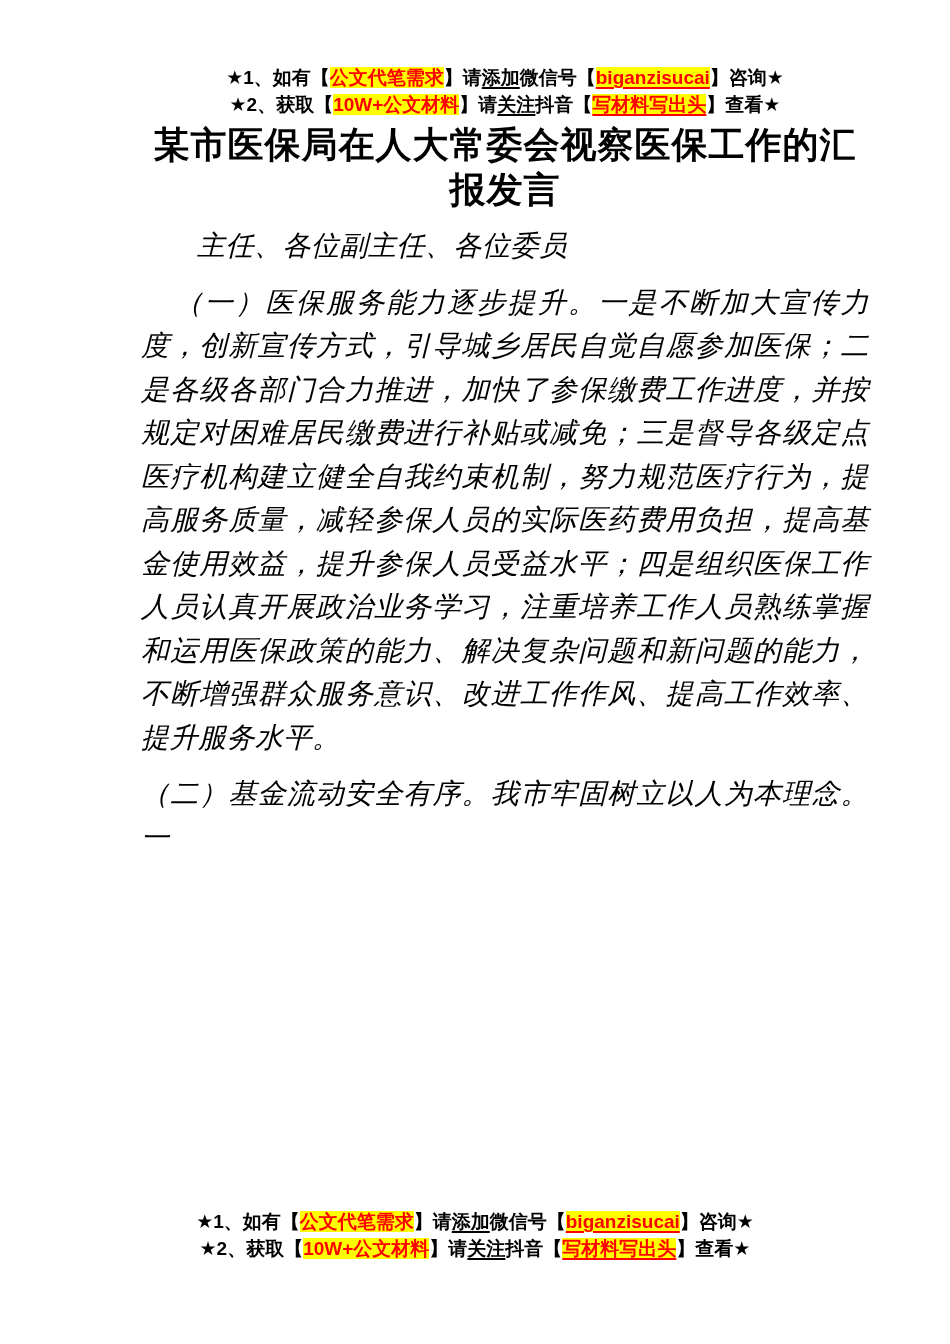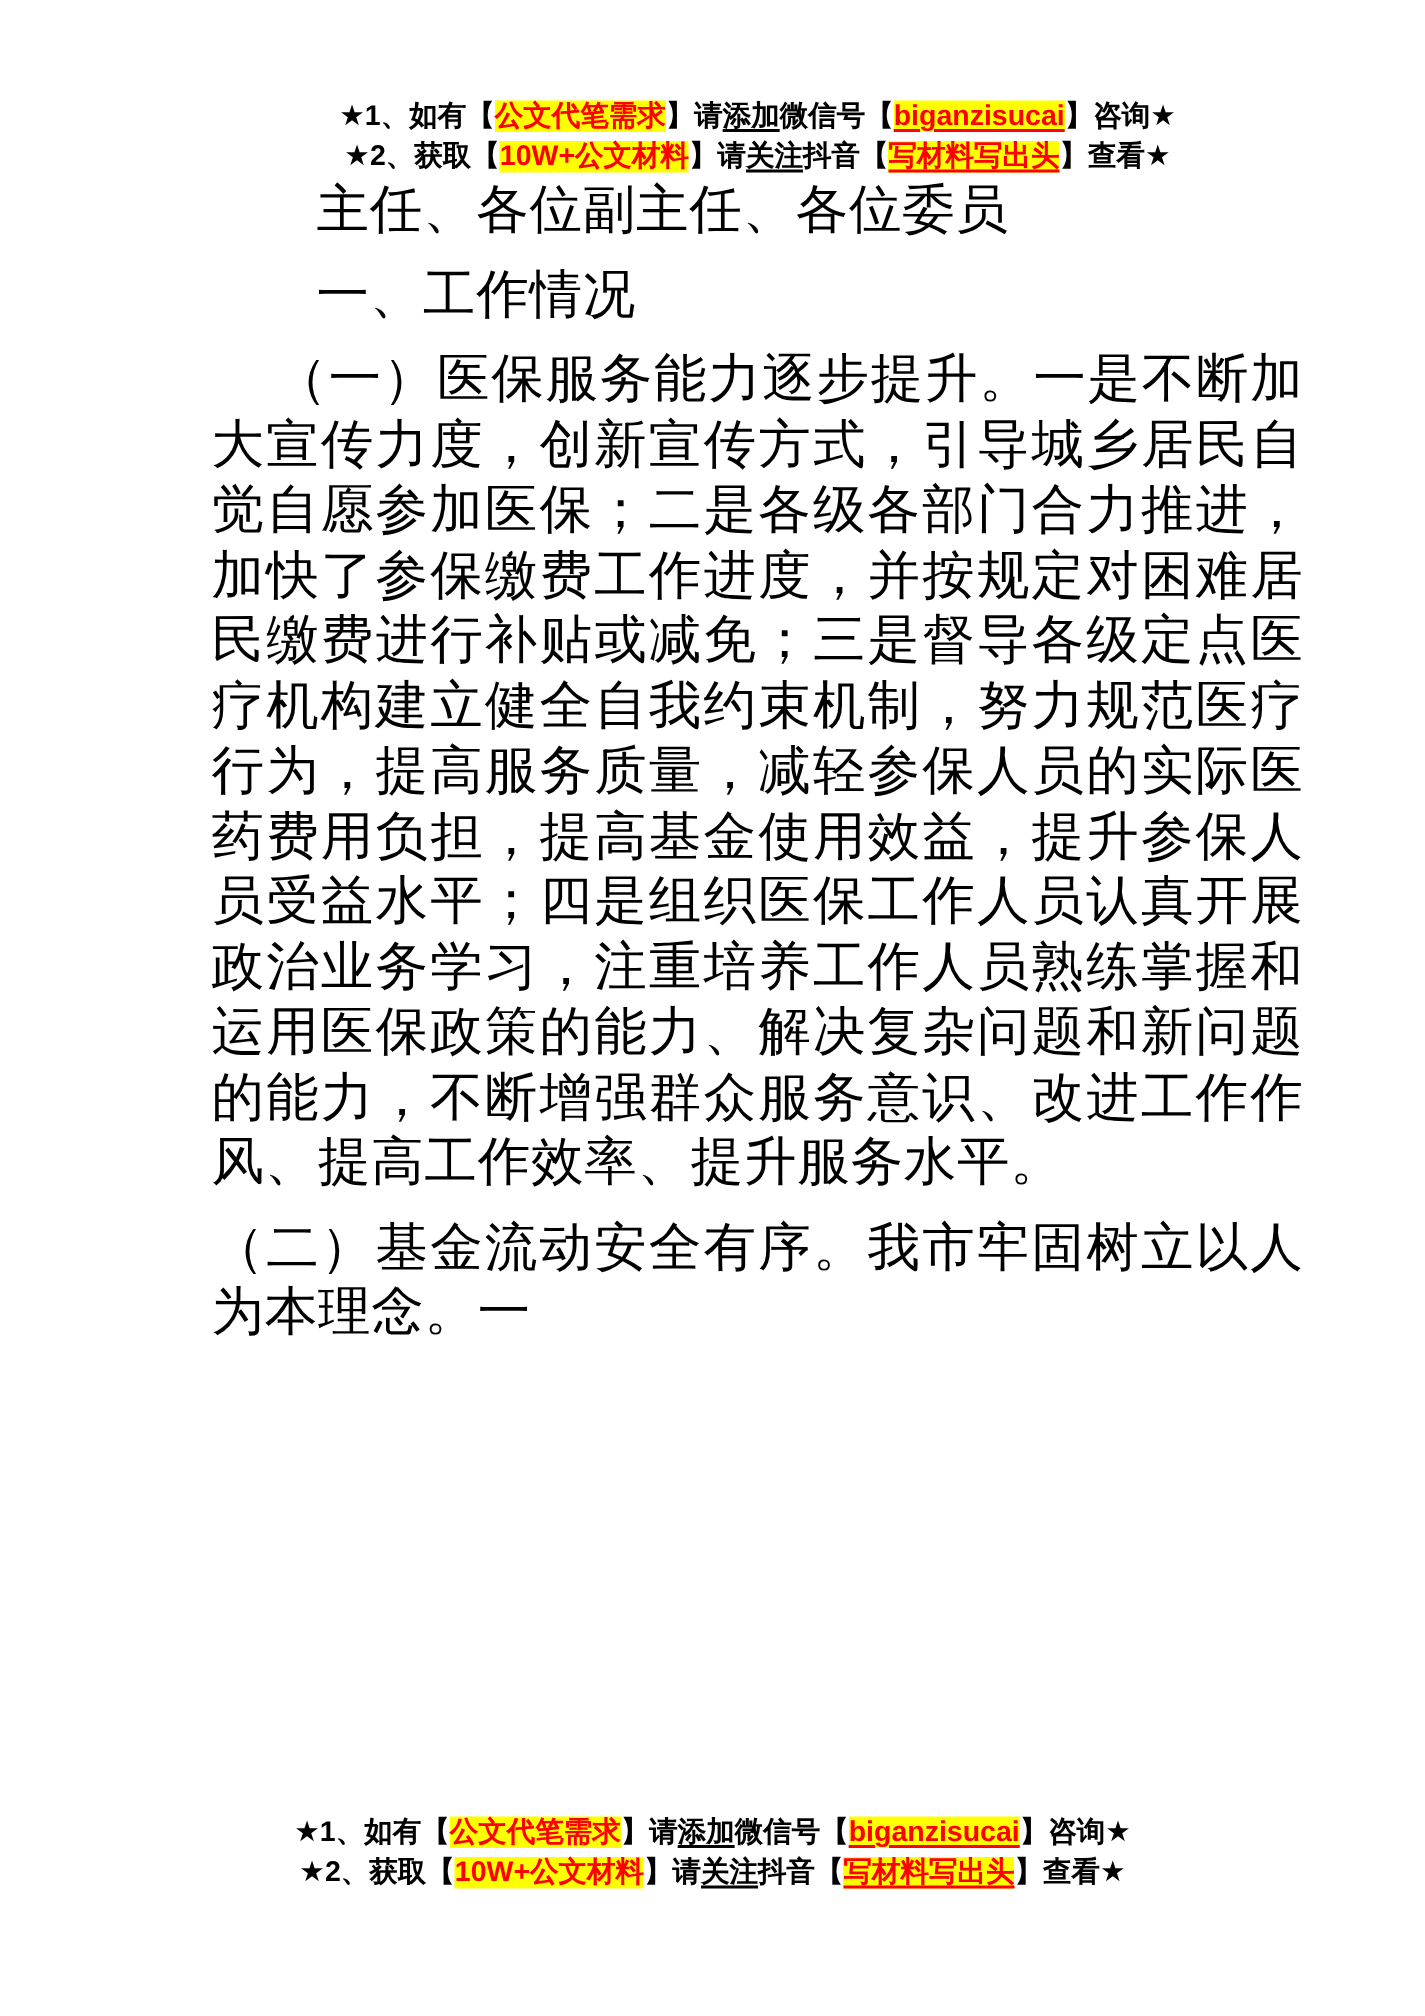--- a/index.html
+++ b/index.html
@@ -57,48 +57,49 @@
     margin: 4px 0 12px 0;
     font-size: 36px;
     line-height: 45px;
     font-weight: 700;
     text-align: center;
     letter-spacing: 1px;
   }
   
   .doc-body p {
     margin: 0 0 13px 0;
-    font-size: 35px;
+    font-size: 28px;
     line-height: 43.5px;
     text-align: justify;
     letter-spacing: 0.5px;
     font-weight: 400;
+    font-style: italic;
   }
   .indent-2 { text-indent: 2em; }
   .indent-1 { text-indent: 1.2em; }
   .indent-0 { text-indent: 0; }
 </style>
 </head>
 <body>
 
 <div class="page">
 
   <div class="promo">
     <div>
       <span class="seg">★1、如有【</span><span class="seg hl">公文代笔需求</span><span class="seg">】请</span><span class="seg u">添加</span><span class="seg">微信号【</span><span class="seg ru">biganzisucai</span><span class="seg">】咨询★</span>
     </div>
     <div>
       <span class="seg">★2、获取【</span><span class="seg hl">10W+公文材料</span><span class="seg">】请</span><span class="seg u">关注</span><span class="seg">抖音【</span><span class="seg ru">写材料写出头</span><span class="seg">】查看★</span>
     </div>
   </div>
 
+  <h1 class="doc-title">某市医保局在人大常委会视察医保工作的汇报发言</h1>
 
   <div class="doc-body">
     <p class="indent-2">主任、各位副主任、各位委员</p>
-    <p class="indent-2">一、工作情况</p>
     <p class="indent-1">（一）医保服务能力逐步提升。一是不断加大宣传力度，创新宣传方式，引导城乡居民自觉自愿参加医保；二是各级各部门合力推进，加快了参保缴费工作进度，并按规定对困难居民缴费进行补贴或减免；三是督导各级定点医疗机构建立健全自我约束机制，努力规范医疗行为，提高服务质量，减轻参保人员的实际医药费用负担，提高基金使用效益，提升参保人员受益水平；四是组织医保工作人员认真开展政治业务学习，注重培养工作人员熟练掌握和运用医保政策的能力、解决复杂问题和新问题的能力，不断增强群众服务意识、改进工作作风、提高工作效率、提升服务水平。</p>
     <p class="indent-0">（二）基金流动安全有序。我市牢固树立以人为本理念。一</p>
   </div>
 
   <div class="promo footer-promo">
     <div>
       <span class="seg">★1、如有【</span><span class="seg hl">公文代笔需求</span><span class="seg">】请</span><span class="seg u">添加</span><span class="seg">微信号【</span><span class="seg ru">biganzisucai</span><span class="seg">】咨询★</span>
     </div>
     <div>
       <span class="seg">★2、获取【</span><span class="seg hl">10W+公文材料</span><span class="seg">】请</span><span class="seg u">关注</span><span class="seg">抖音【</span><span class="seg ru">写材料写出头</span><span class="seg">】查看★</span>

